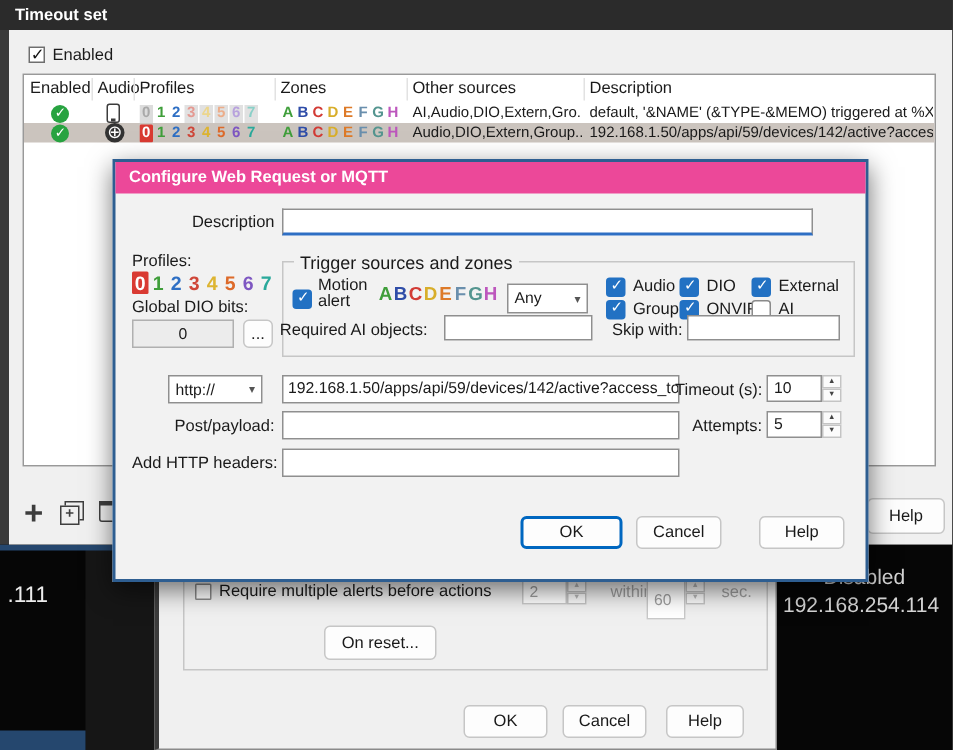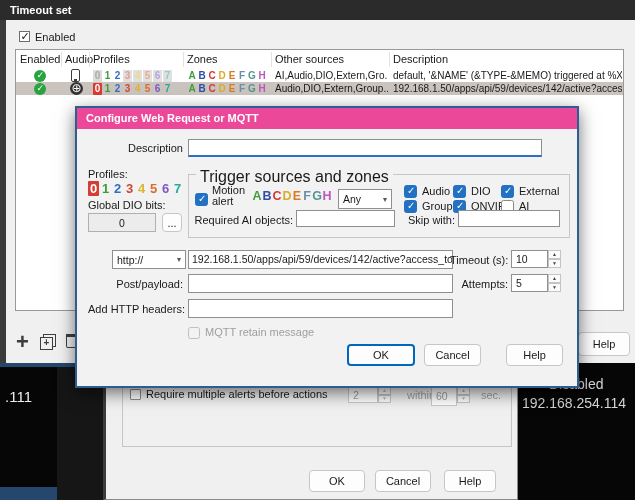--- a/index.html
+++ b/index.html
@@ -72,21 +72,21 @@
   .ck.checked::after{content:"\2713";position:absolute;left:0.5px;top:-2px;font-size:11px;font-weight:bold;color:#111;}
   .cb{position:absolute;display:flex;align-items:center;}
   .cb .cb-box{width:13px;height:13px;border:1px solid #8a8a8a;border-radius:2.5px;background:#fff;flex:none;position:relative;}
   .cb.checked .cb-box{background:var(--accent,#2271c3);border-color:var(--accent,#2271c3);}
   .cb.checked .cb-box::after{content:"\2713";position:absolute;left:2px;top:-1px;color:#fff;font-size:10px;font-weight:bold;}
   .cb .cb-label{margin-left:5px;line-height:13px;font-size:11px;}
   .cb.disabled .cb-box{border-color:#bfbfbf;background:#f2f2f2;}
   .cb.disabled .cb-label{color:#9f9f9f;}
 
   .grp{position:absolute;border:1px solid #c6c6c6;}
-  .grp-legend{position:absolute;background:#f2f2f2;padding:0 4px;font-size:16px;color:#1a1a1a;}
+  .grp-legend{position:absolute;background:#f2f2f2;padding:0 4px;font-size:12px;color:#1a1a1a;}
   .lbl{position:absolute;font-size:11px;white-space:nowrap;color:#1a1a1a;}
   .lbl.r{text-align:right;}
   .lbl.dim{color:#9e9e9e;}
 
   
   .modal{position:absolute;left:75px;top:106px;width:504px;height:282px;background:#f2f2f2;
     border:2px solid #2e5e91;box-shadow:0 5px 16px rgba(0,0,0,.55);}
   .modal-title{position:absolute;left:0;top:0;width:100%;height:21px;background:#ec4899;
     color:#fff;font-weight:bold;line-height:21px;padding-left:9px;}
 
@@ -111,26 +111,27 @@
     <div class="cb" style="left:24px;top:22px;">
       <span class="cb-box" style="width:11px;height:11px;border-radius:1px;"></span>
       <span class="cb-label" style="line-height:11px;">Require multiple alerts before actions</span>
     </div>
     <div class="numf disabled" style="left:242px;top:19px;width:30px;height:17px;">2</div>
     <div class="spin disabled" style="left:272px;top:19px;height:17px;">
         <span>▲</span>
         <span>▼</span>
       </div>
     <div class="lbl dim" style="left:301px;top:22px;">within</div>
-    <div class="numf disabled" style="left:325px;top:19px;width:26px;height:20px;text-align:right;">60</div>
+    <div class="numf disabled" style="left:325px;top:19px;width:26px;height:27px;text-align:right;">60</div>
     <div class="spin disabled" style="left:351px;top:19px;height:17px;">
         <span>▲</span>
         <span>▼</span>
       </div>
     <div class="lbl dim" style="left:375px;top:22px;">sec.</div>
+    <div class="btn" style="left:110px;top:50px;width:75px;height:23px;">On reset...</div>
     <div class="btn" style="left:203px;top:103px;width:56px;height:22px;">OK</div>
     <div class="btn" style="left:269px;top:103px;width:56px;height:22px;">Cancel</div>
     <div class="btn" style="left:338px;top:103px;width:52px;height:22px;">Help</div>
   </div>
 
   <div class="win">
     <div class="win-title">Timeout set</div>
     <div class="win-body"></div>
 
     <div class="ck checked" style="left:19px;top:31px;"></div>
@@ -217,26 +218,26 @@
       </div>
     <div class="cb checked" style="left:376px;top:92px;">
         <span class="cb-box"></span>
         <span class="cb-label">ONVIF</span>
       </div>
     <div class="cb" style="left:424px;top:92px;">
         <span class="cb-box"></span>
         <span class="cb-label">AI</span>
       </div>
 
-    <div class="lbl r" style="left:116px;top:106px;width:100px;">Required AI objects:</div>
+    <div class="lbl r" style="left:108px;top:106px;width:100px;">Required AI objects:</div>
     <div class="inp" style="left:219px;top:102px;width:99px;height:17px;"></div>
     <div class="lbl r" style="left:323px;top:106px;width:55px;">Skip with:</div>
     <div class="inp" style="left:381px;top:102px;width:102px;height:17px;"></div>
 
-    <div class="dd" style="left:35px;top:142px;width:74px;height:19px;">
+    <div class="dd" style="left:35px;top:142px;width:63px;height:19px;">
       <span>http://</span>
       <span class="chev">▾</span>
     </div>
     <div class="inp" style="left:111px;top:142px;width:265px;height:19px;line-height:17px;">192.168.1.50/apps/api/59/devices/142/active?access_token</div>
     <div class="lbl r" style="left:373px;top:146px;width:58px;">Timeout (s):</div>
     <div class="numf" style="left:434px;top:142px;width:37px;height:18px;">10</div>
     <div class="spin" style="left:471px;top:142px;height:18px;">
         <span>▲</span>
         <span>▼</span>
       </div>
@@ -246,23 +247,19 @@
     <div class="lbl r" style="left:373px;top:170px;width:58px;">Attempts:</div>
     <div class="numf" style="left:434px;top:166px;width:37px;height:18px;">5</div>
     <div class="spin" style="left:471px;top:166px;height:18px;">
         <span>▲</span>
         <span>▼</span>
       </div>
 
     <div class="lbl r" style="left:11px;top:195px;width:95px;">Add HTTP headers:</div>
     <div class="inp" style="left:111px;top:191px;width:265px;height:19px;"></div>
 
-    <div class="cb disabled" style="left:111px;top:218px;">
-      <span class="cb-box" style="width:12px;height:12px;"></span>
-        <span class="cb-label">MQTT retain message</span>
-    </div>
 
     <div class="btn default" style="left:270px;top:236px;width:68px;height:22px;">OK</div>
     <div class="btn" style="left:347px;top:236px;width:57px;height:22px;">Cancel</div>
     <div class="btn" style="left:429px;top:236px;width:57px;height:22px;">Help</div>
   </div>
 
 </div>
 
 </body></html>

